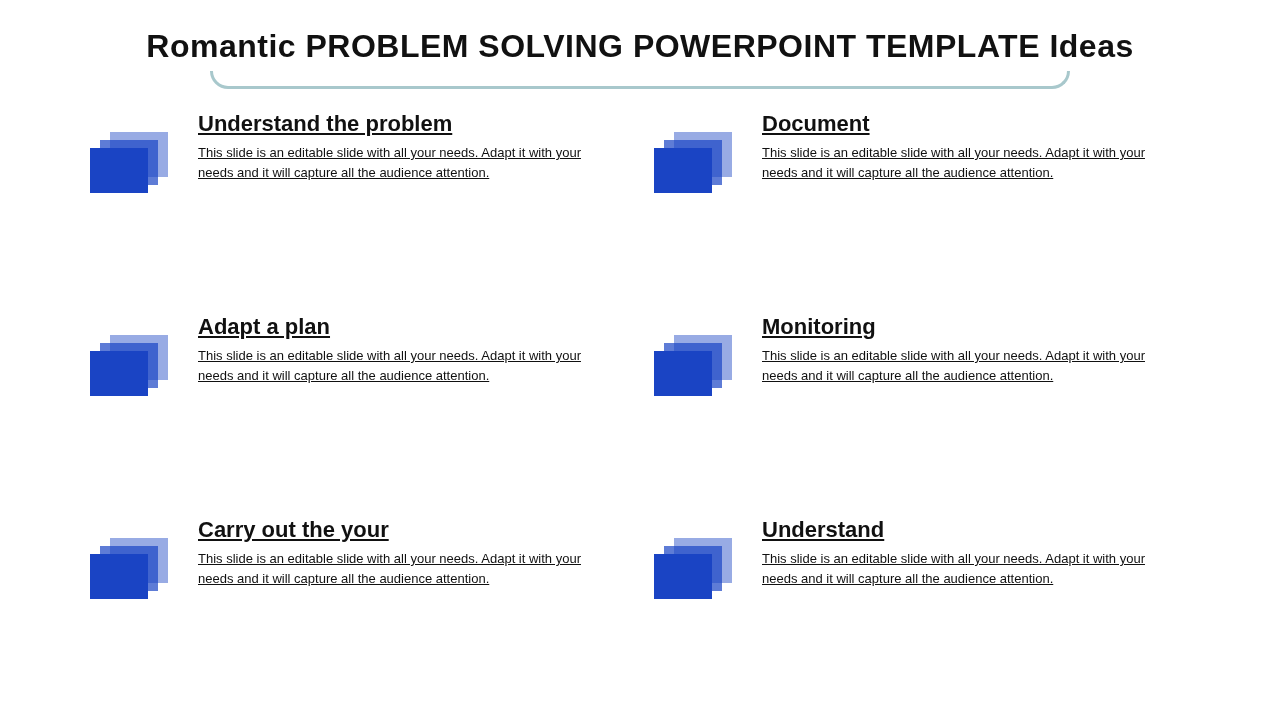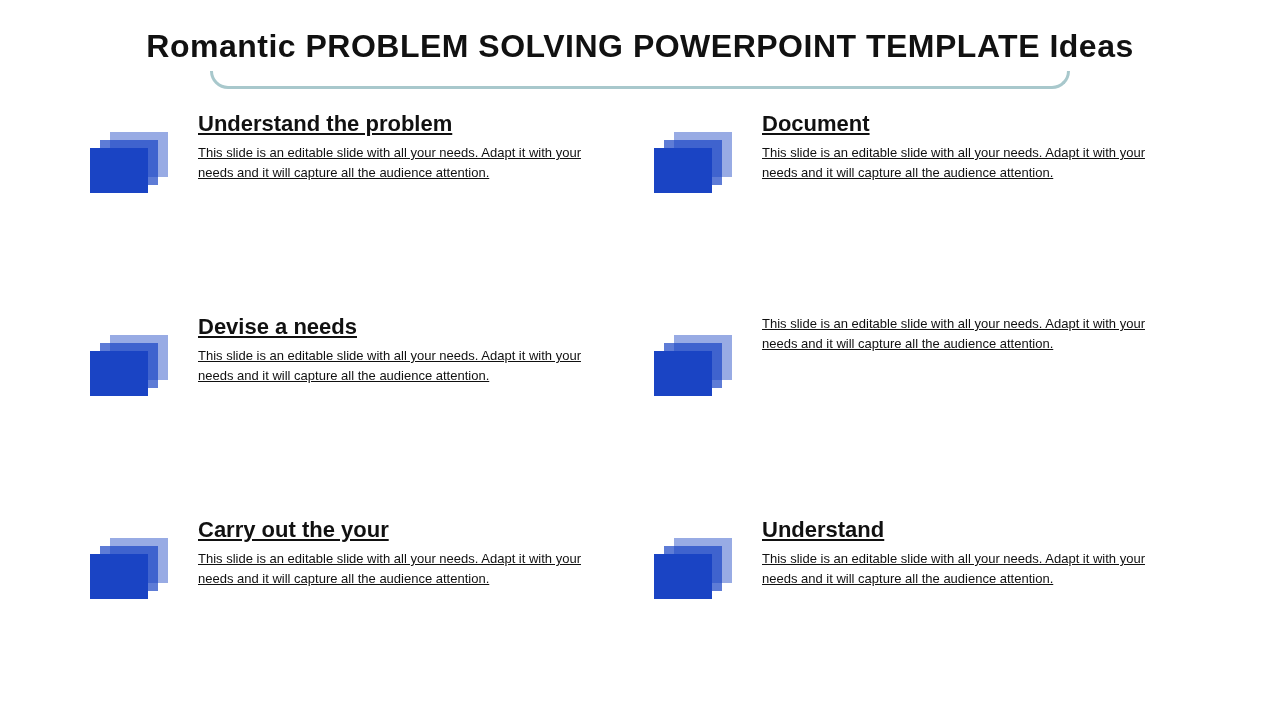--- a/index.html
+++ b/index.html
@@ -131,32 +131,33 @@
       </div>
     </div>
 
     <div class="item">
       <div class="icon-stack">
         <div class="layer layer3"></div>
         <div class="layer layer2"></div>
         <div class="layer layer1"></div>
       </div>
       <div class="item-text">
-        <div class="item-title">Devise a needs</div>
+        <div class="item-title">Adapt a plan</div>
         <div class="item-desc">This slide is an editable slide with all your needs. Adapt it with your needs and it will capture all the audience attention.</div>
       </div>
     </div>
 
     <div class="item">
       <div class="icon-stack">
         <div class="layer layer3"></div>
         <div class="layer layer2"></div>
         <div class="layer layer1"></div>
       </div>
       <div class="item-text">
+        <div class="item-title">Monitoring</div>
         <div class="item-desc">This slide is an editable slide with all your needs. Adapt it with your needs and it will capture all the audience attention.</div>
       </div>
     </div>
 
     <div class="item">
       <div class="icon-stack">
         <div class="layer layer3"></div>
         <div class="layer layer2"></div>
         <div class="layer layer1"></div>
       </div>

